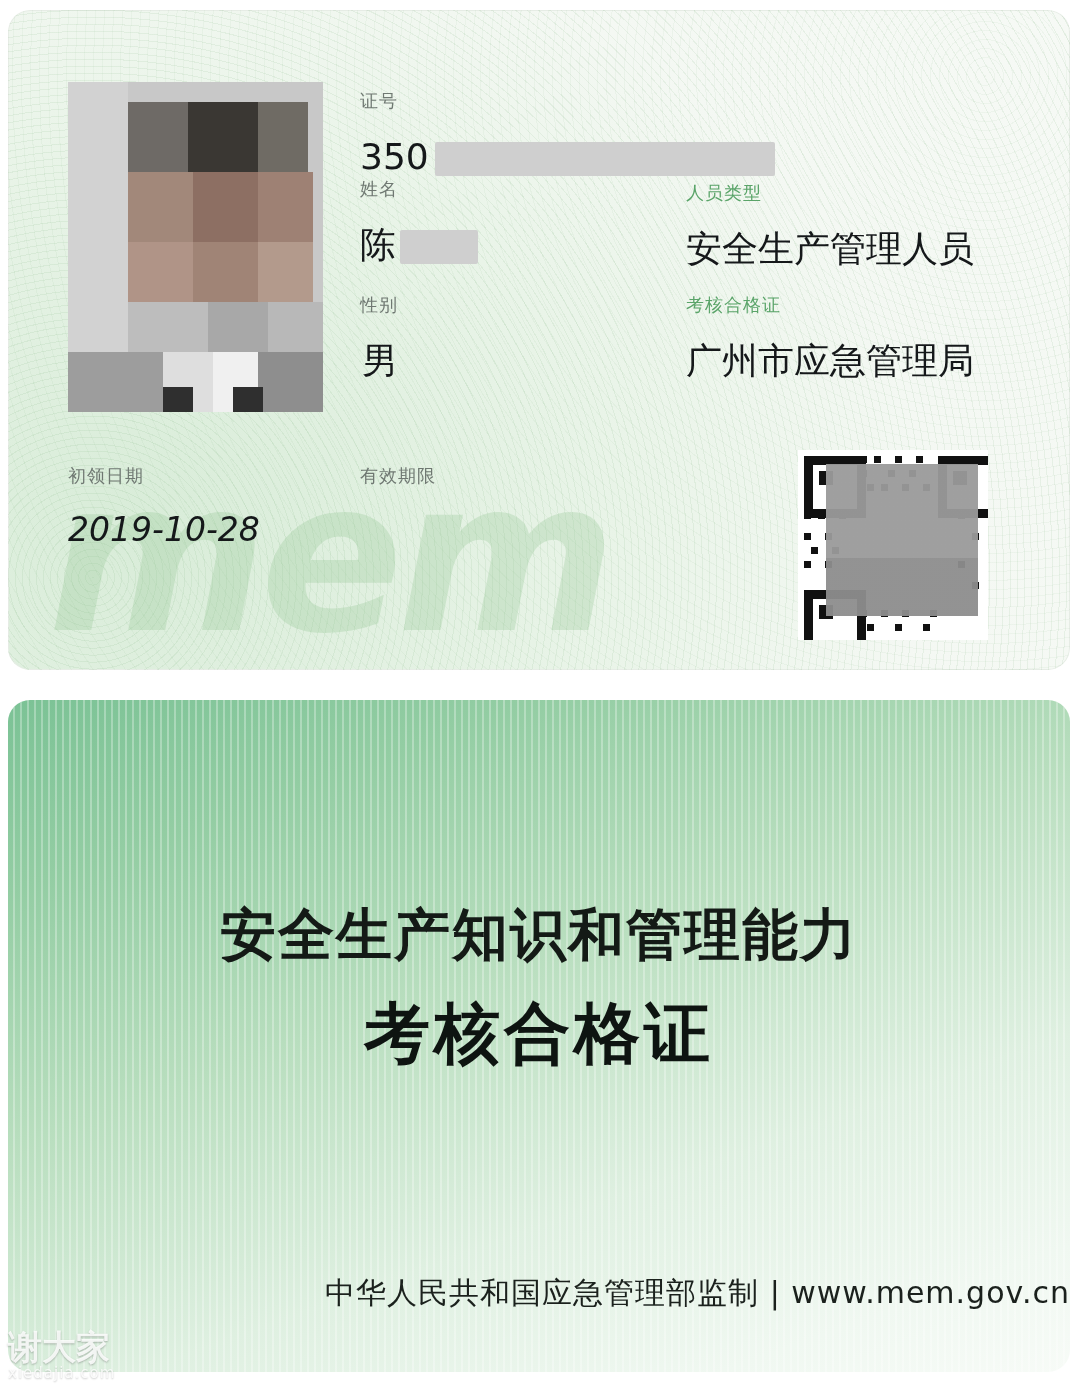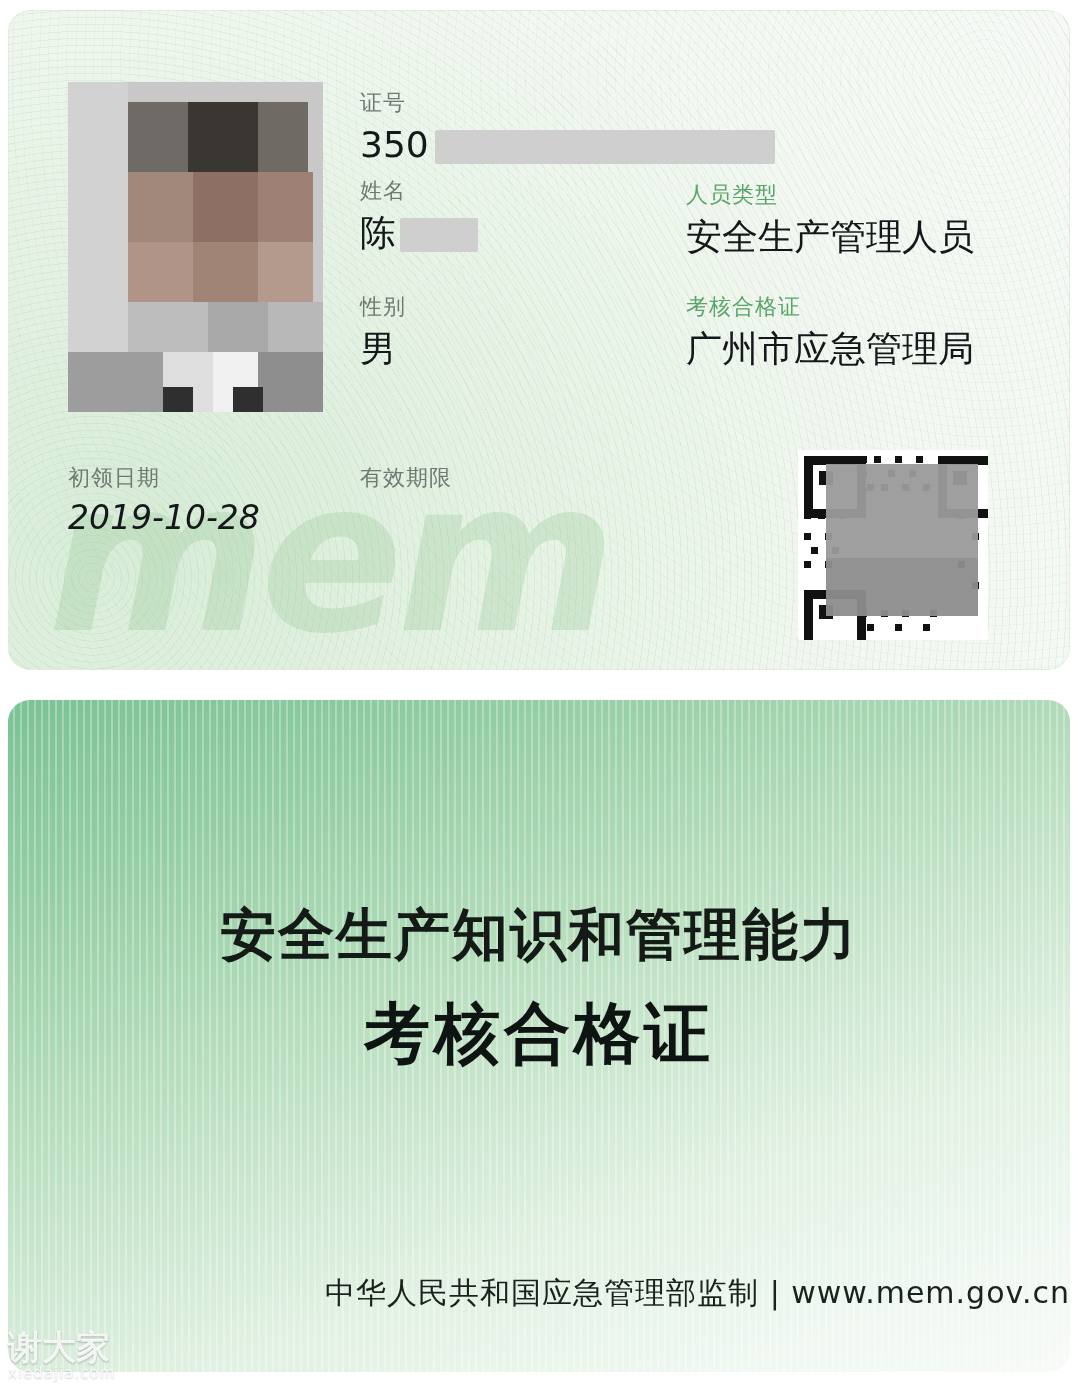--- a/index.html
+++ b/index.html
@@ -67,35 +67,36 @@
   }
   
   .photo .px {
     position: absolute;
   }
 
   .field {
     position: absolute;
   }
   .field-label {
-    font-size: 22px;
+    font-size: 18px;
     color: #6f7872;
     letter-spacing: 1px;
     line-height: 1.2;
     white-space: nowrap;
   }
   .field-label.green {
     color: #5aa469;
   }
   .field-value {
     font-size: 36px;
     color: #15181a;
     line-height: 1.25;
     white-space: nowrap;
-    margin-top: 6px;
+    margin-top: 22px;
+    text-align: right;
   }
   .field-value.small {
     font-size: 33px;
     font-style: italic;
   }
   .redact {
     display: inline-block;
     background: #cfcfcf;
     vertical-align: middle;
     border-radius: 2px;

